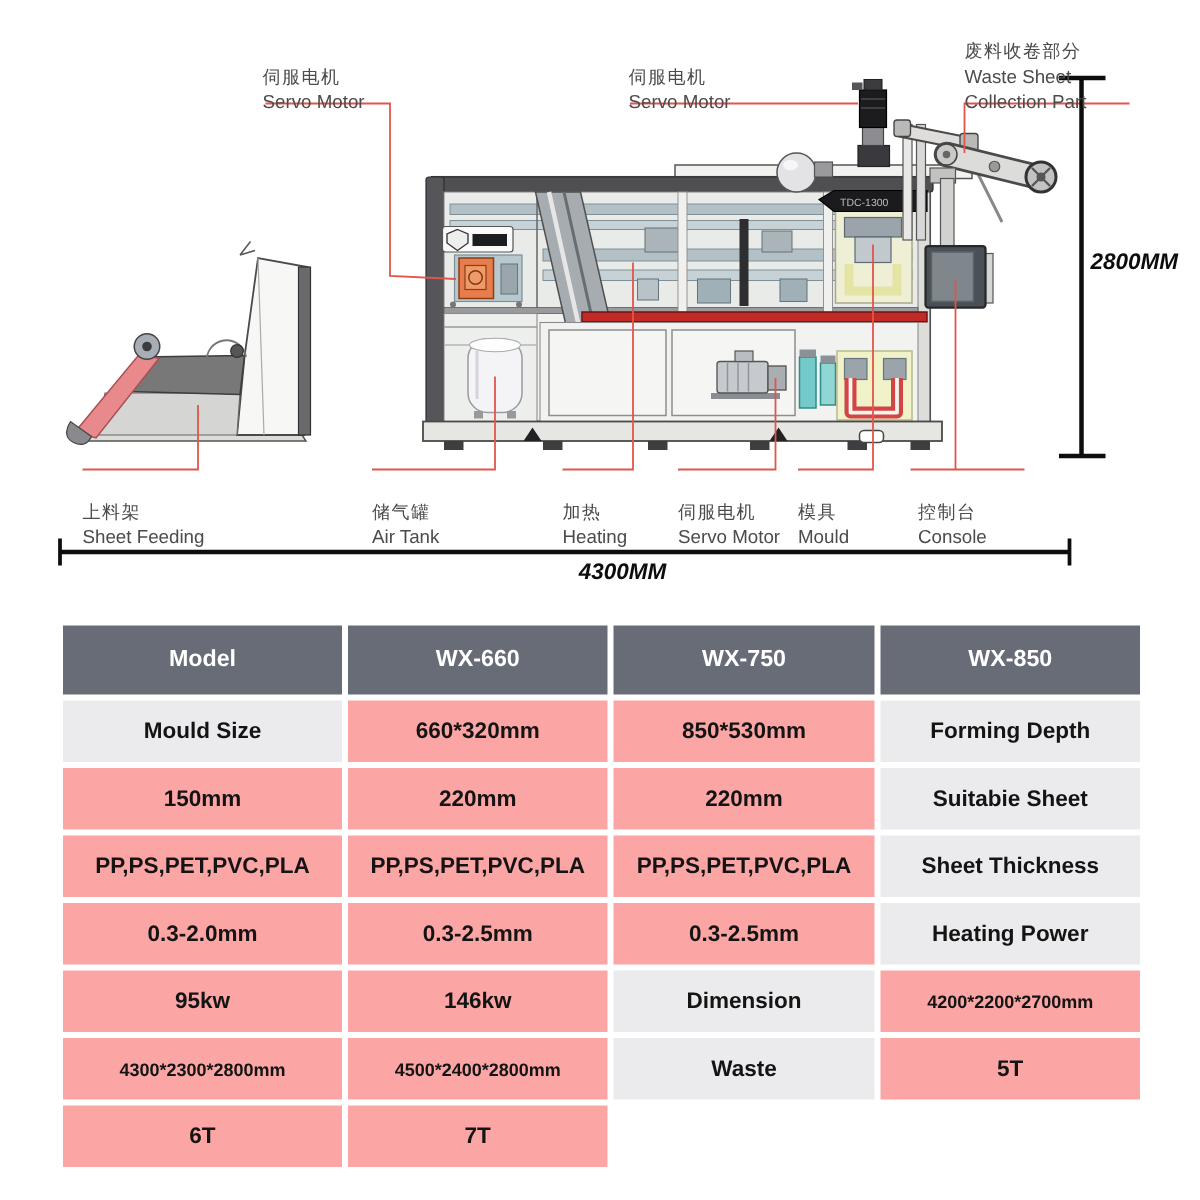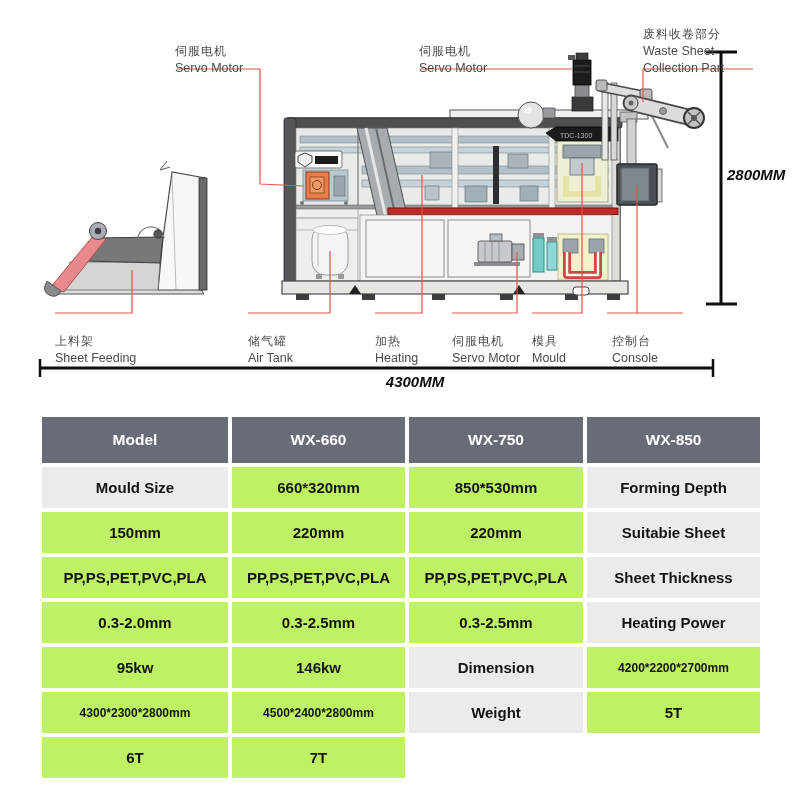--- a/index.html
+++ b/index.html
@@ -10,21 +10,21 @@
   .lbl .zh{font-size:12px;letter-spacing:1px;margin-top:17px;}
   .lbl .en{font-size:12.5px;}
   .dim{position:absolute;color:#0d0d0d;font-weight:bold;font-size:15px;font-style:italic;}
   .spec-table{position:absolute;left:42px;top:417px;width:718px;
       display:grid;grid-template-columns:186px 173px 174px 173px;
       grid-template-rows:46px repeat(7,41px);gap:4px;background:#ffffff;}
   .spec-table .th{background:#686c77;color:#ffffff;font-weight:bold;font-size:15.5px;
       display:flex;align-items:center;justify-content:center;}
   .spec-table .tl{background:#ebebed;color:#141414;font-weight:bold;font-size:15px;
       display:flex;align-items:center;justify-content:center;}
-  .spec-table .td{background:#bef264;color:#141414;font-weight:bold;font-size:15px;
+  .spec-table .td{background:#fca5a5;color:#141414;font-weight:bold;font-size:15px;
       display:flex;align-items:center;justify-content:center;}
   .spec-table .td.small{font-size:12px;}
 </style>
 </head>
 <body>
 
 <div class="stage">
 
   <svg width="800" height="408" viewBox="0 0 800 408" style="position:absolute;left:0;top:0">
 
@@ -285,19 +285,19 @@
 
     <div class="tl">Heating Power</div>
     <div class="td">95kw</div>
     <div class="td">146kw</div>
 
     <div class="tl">Dimension</div>
     <div class="td small">4200*2200*2700mm</div>
     <div class="td small">4300*2300*2800mm</div>
     <div class="td small">4500*2400*2800mm</div>
 
-    <div class="tl">Weight</div>
+    <div class="tl">Waste</div>
     <div class="td">5T</div>
     <div class="td">6T</div>
     <div class="td">7T</div>
   </div>
 
 </div>
 
 </body></html>

